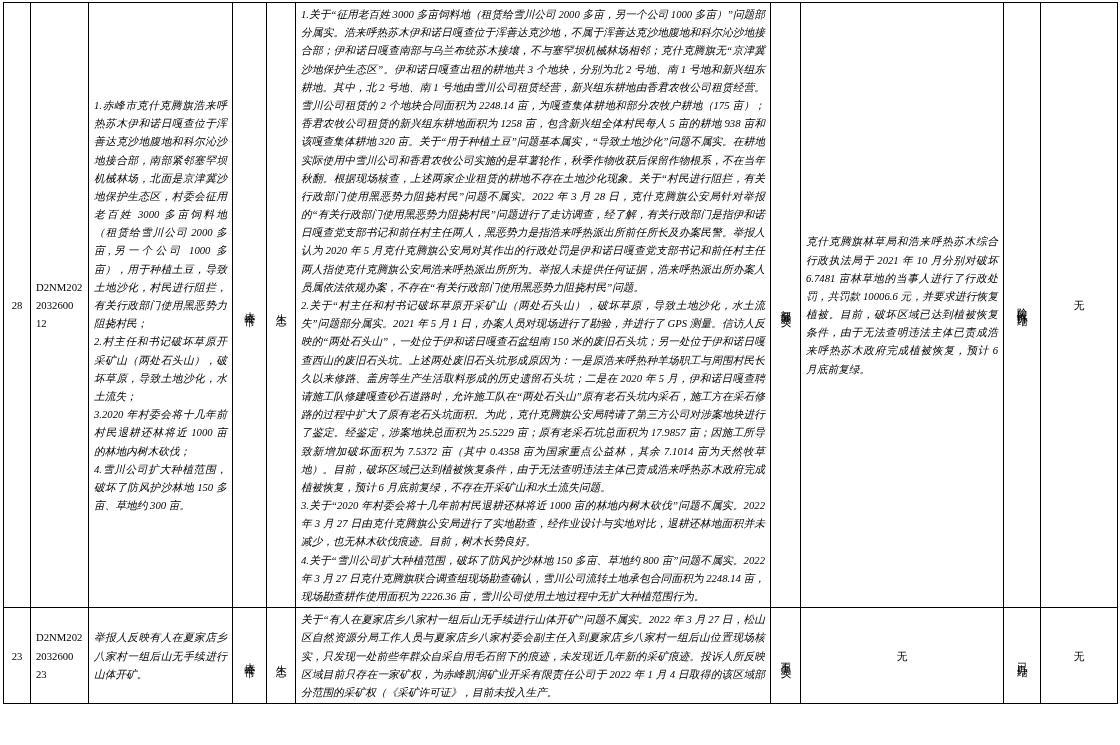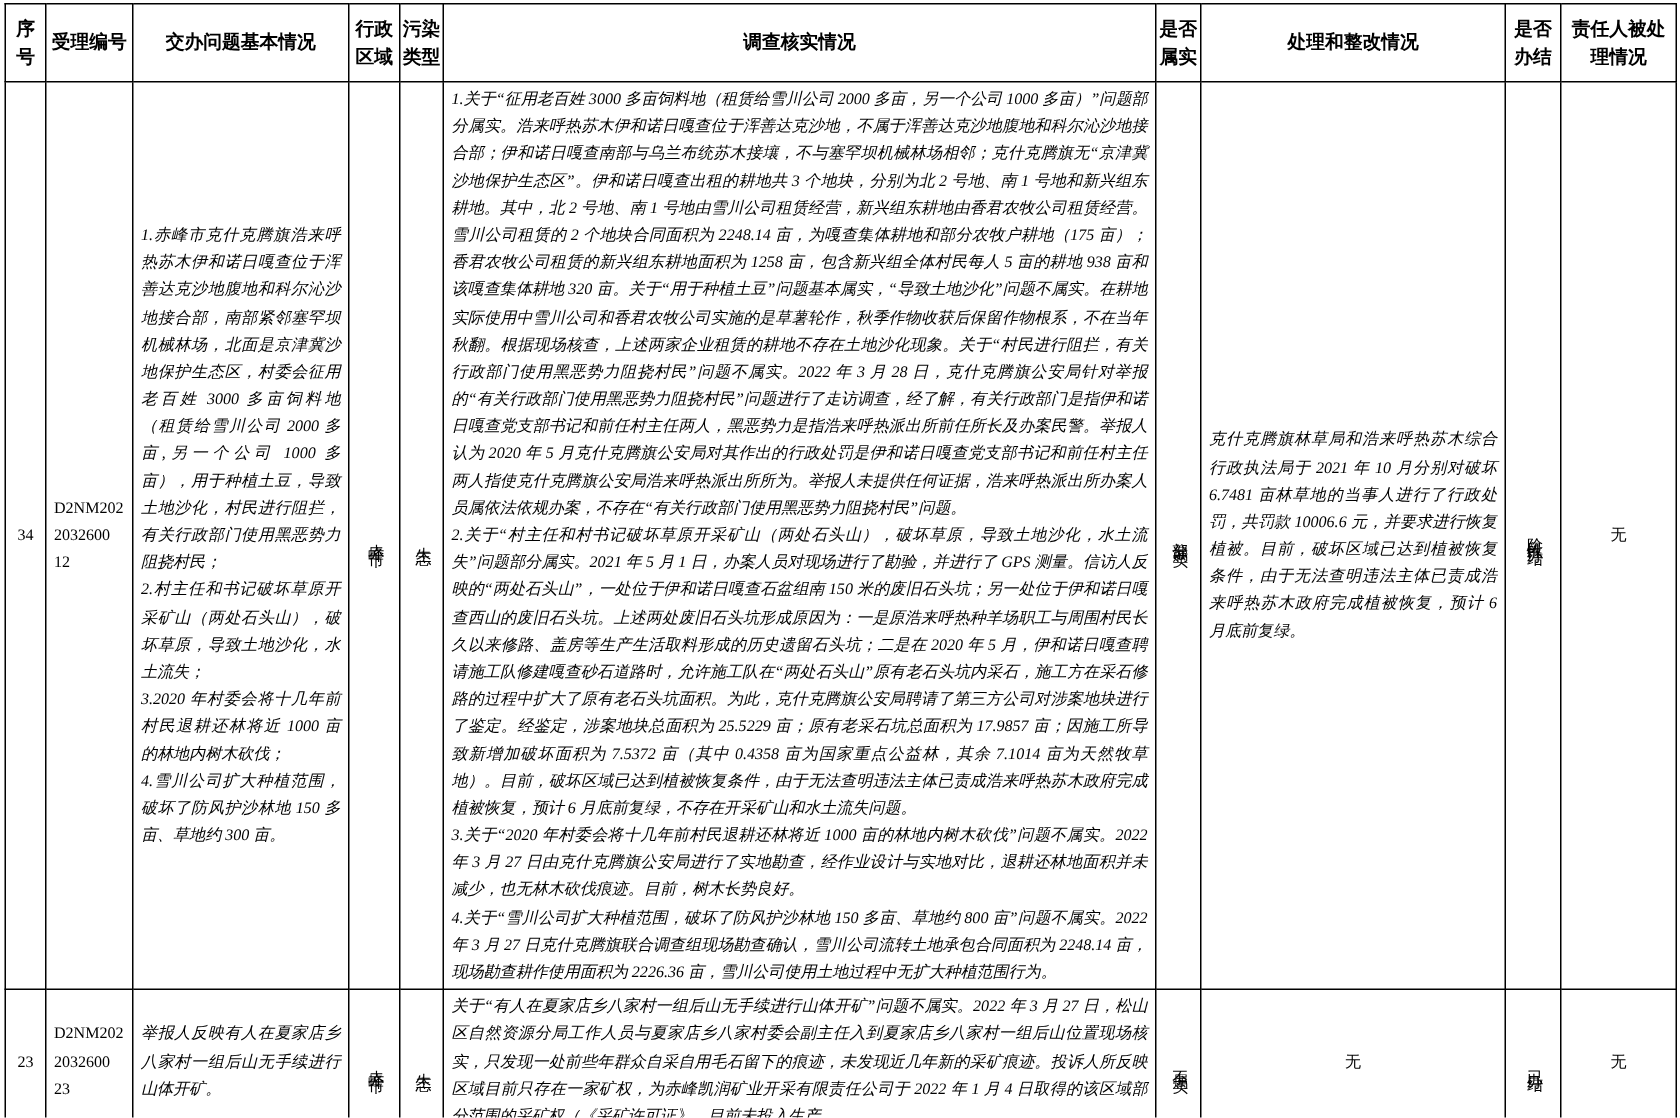--- a/index.html
+++ b/index.html
@@ -32,35 +32,23 @@
       <col style="width:34px">
         <col style="width:29px">
         <col style="width:475px">
       <col style="width:30px">
         <col style="width:203px">
         <col style="width:37px">
         <col style="width:77px">
     </colgroup>
 
     <tbody>
-        <tr class="hdr">
-      <th>序号</th>
-      <th>受理编号</th>
-      <th>交办问题基本情况</th>
-      <th>行政区域</th>
-      <th>污染类型</th>
-      <th>调查核实情况</th>
-      <th>是否属实</th>
-      <th>处理和整改情况</th>
-      <th>是否办结</th>
-      <th>责任人被处理情况</th>
-    </tr>
 
     <tr class="r22">
-      <td class="c">34</td>
+      <td class="c">28</td>
       <td class="caseno">D2NM202
 2032600
 12</td>
       <td class="pre just">1.赤峰市克什克腾旗浩来呼热苏木伊和诺日嘎查位于浑善达克沙地腹地和科尔沁沙地接合部，南部紧邻塞罕坝机械林场，北面是京津冀沙地保护生态区，村委会征用老百姓 3000 多亩饲料地（租赁给雪川公司 2000 多亩,另一个公司 1000 多亩），用于种植土豆，导致土地沙化，村民进行阻拦，有关行政部门使用黑恶势力阻挠村民；
 2.村主任和书记破坏草原开采矿山（两处石头山），破坏草原，导致土地沙化，水土流失；
 3.2020 年村委会将十几年前村民退耕还林将近 1000 亩的林地内树木砍伐；
 4.雪川公司扩大种植范围，破坏了防风护沙林地 150 多亩、草地约 300 亩。</td>
       <td class="vcell"><span class="vtxt">赤峰市</span></td>
       <td class="vcell"><span class="vtxt">生态</span></td>
       <td class="pre just">1.关于“征用老百姓 3000 多亩饲料地（租赁给雪川公司 2000 多亩，另一个公司 1000 多亩）”问题部分属实。浩来呼热苏木伊和诺日嘎查位于浑善达克沙地，不属于浑善达克沙地腹地和科尔沁沙地接合部；伊和诺日嘎查南部与乌兰布统苏木接壤，不与塞罕坝机械林场相邻；克什克腾旗无“京津冀沙地保护生态区”。伊和诺日嘎查出租的耕地共 3 个地块，分别为北 2 号地、南 1 号地和新兴组东耕地。其中，北 2 号地、南 1 号地由雪川公司租赁经营，新兴组东耕地由香君农牧公司租赁经营。雪川公司租赁的 2 个地块合同面积为 2248.14 亩，为嘎查集体耕地和部分农牧户耕地（175 亩）；香君农牧公司租赁的新兴组东耕地面积为 1258 亩，包含新兴组全体村民每人 5 亩的耕地 938 亩和该嘎查集体耕地 320 亩。关于“用于种植土豆”问题基本属实，“导致土地沙化”问题不属实。在耕地实际使用中雪川公司和香君农牧公司实施的是草薯轮作，秋季作物收获后保留作物根系，不在当年秋翻。根据现场核查，上述两家企业租赁的耕地不存在土地沙化现象。关于“村民进行阻拦，有关行政部门使用黑恶势力阻挠村民”问题不属实。2022 年 3 月 28 日，克什克腾旗公安局针对举报的“有关行政部门使用黑恶势力阻挠村民”问题进行了走访调查，经了解，有关行政部门是指伊和诺日嘎查党支部书记和前任村主任两人，黑恶势力是指浩来呼热派出所前任所长及办案民警。举报人认为 2020 年 5 月克什克腾旗公安局对其作出的行政处罚是伊和诺日嘎查党支部书记和前任村主任两人指使克什克腾旗公安局浩来呼热派出所所为。举报人未提供任何证据，浩来呼热派出所办案人员属依法依规办案，不存在“有关行政部门使用黑恶势力阻挠村民”问题。

